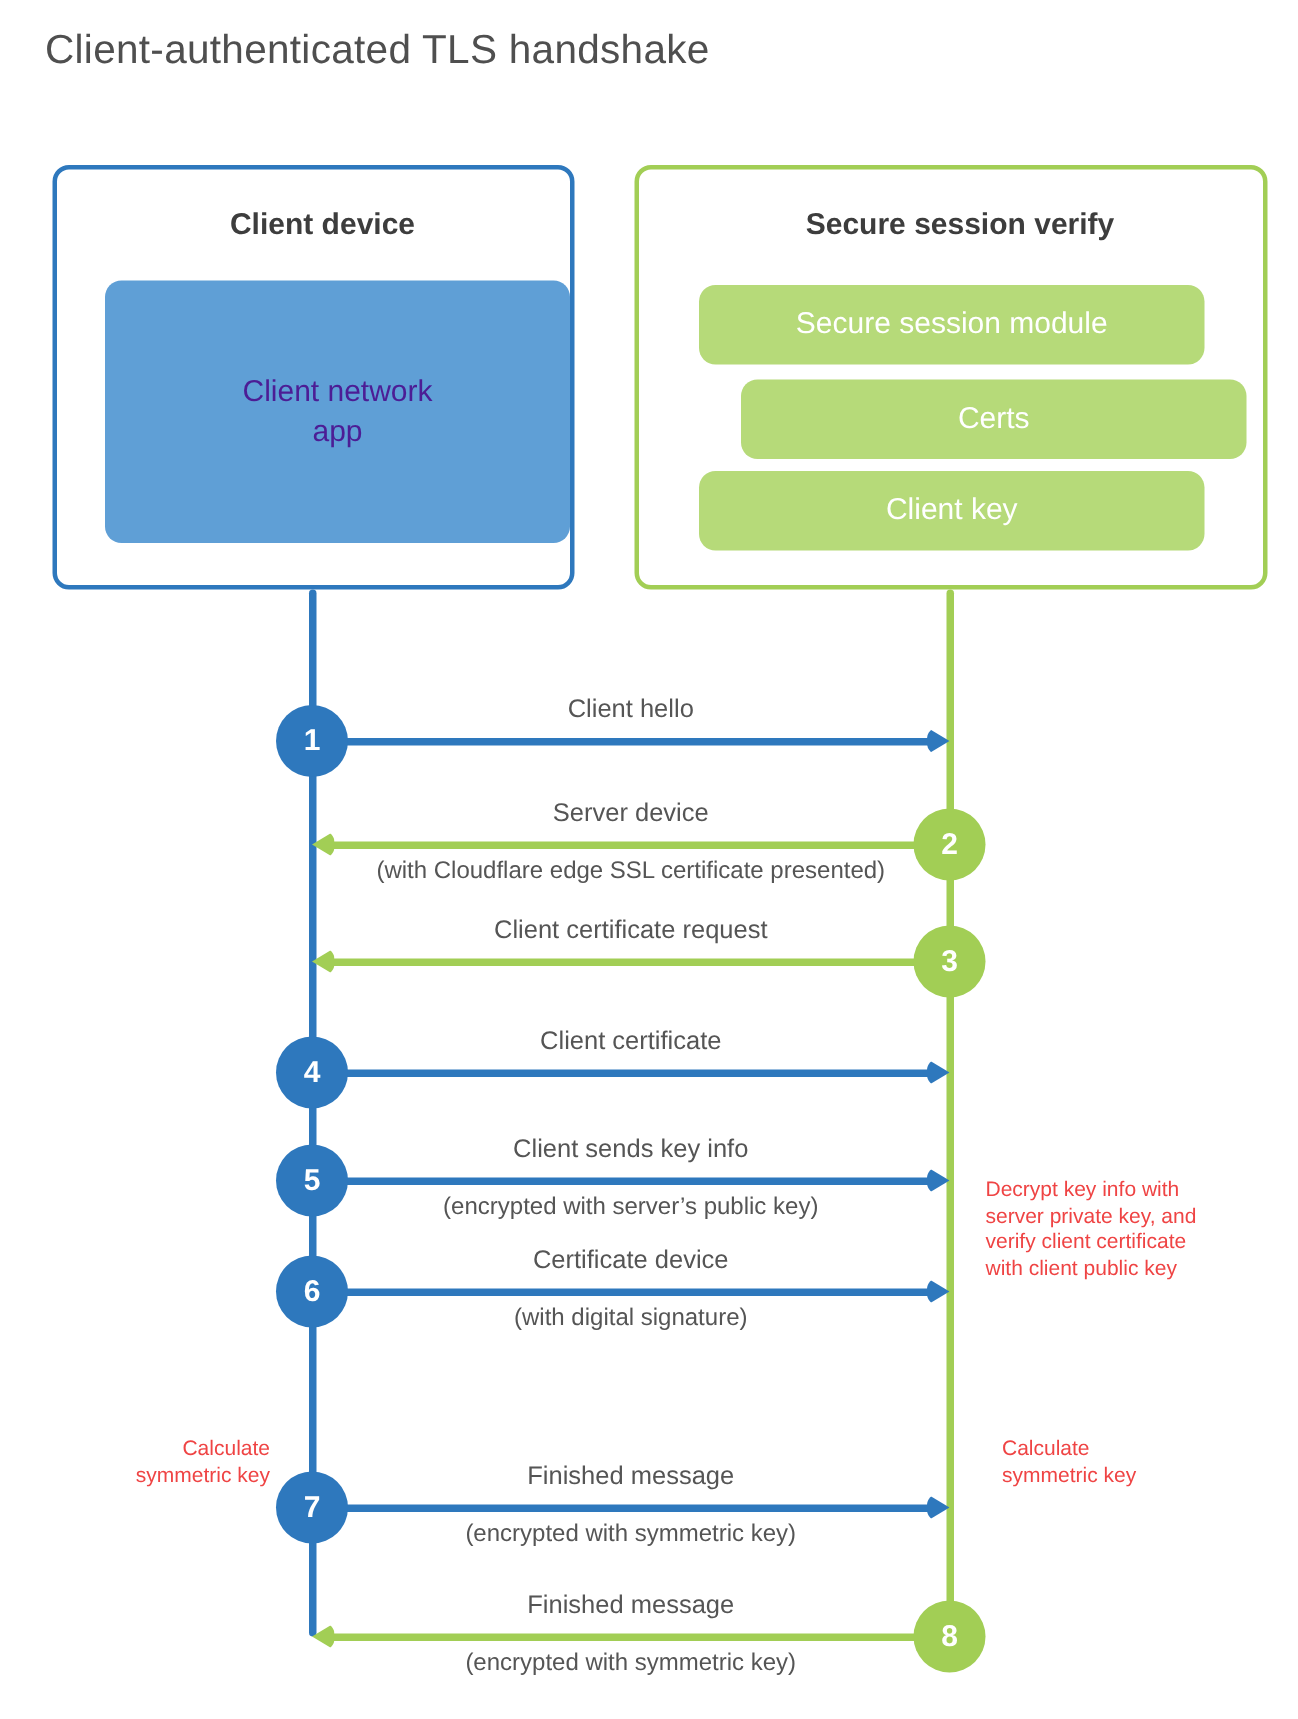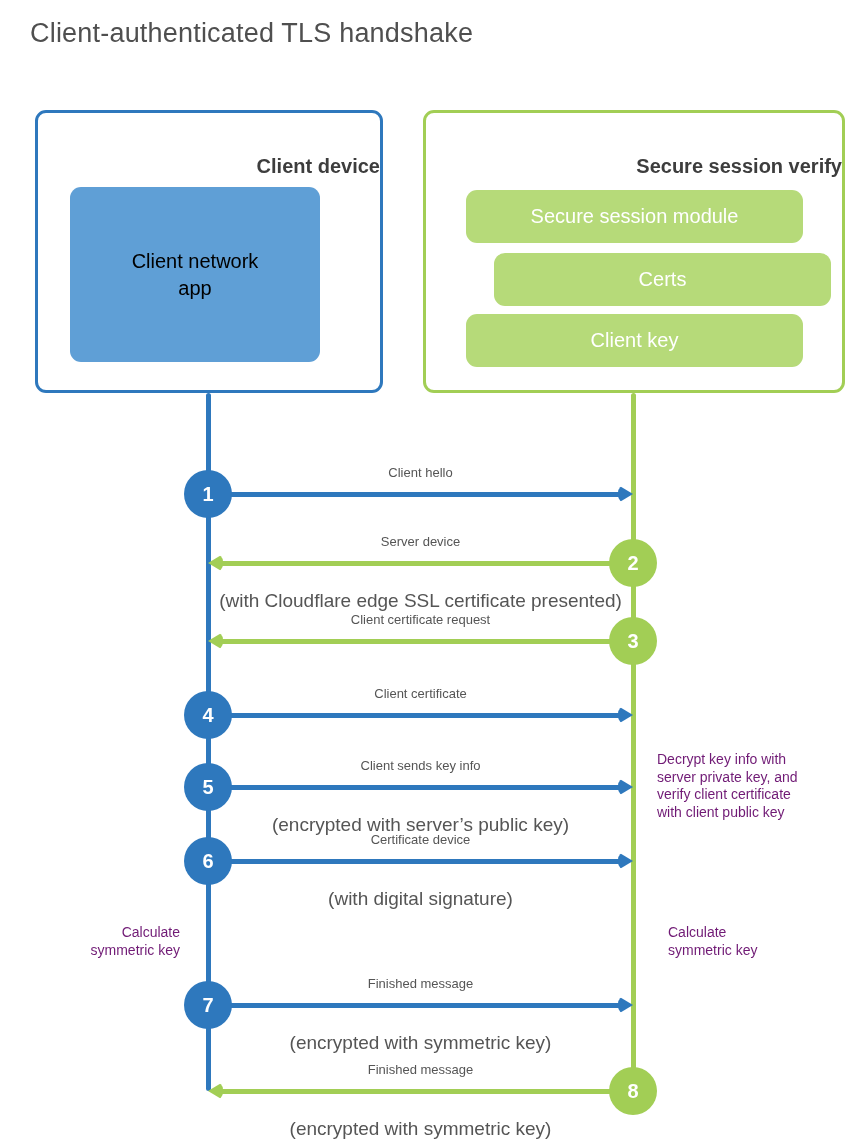--- a/index.html
+++ b/index.html
@@ -21,27 +21,27 @@
   .page-title{
     position:absolute;left:30px;top:18px;
     font-size:27px;font-weight:300;color:#4f4f4f;letter-spacing:.2px;
   }
 
   
   .box{position:absolute;top:110px;height:283px;background:#fff;}
   .client-box{left:35px;width:348px;border:3px solid var(--blue,#2e78bd);}
   .server-box{left:423px;width:422px;border:3px solid var(--green,#a2ce55);}
   .box-title{
-    margin-top:42px;text-align:right;
+    margin-top:26px;text-align:center;
     font-size:20px;font-weight:bold;color:var(--text-dark,#3d3d3d);padding-left:12px;
   }
   .app-rect{
-    position:absolute;left:32px;top:74px;width:250px;height:175px;
+    position:absolute;left:32px;top:74px;width:310px;height:175px;
     background:var(--light-blue,#5f9fd6);
-    color:#000000;font-size:20px;
+    color:#4c1d95;font-size:20px;
     display:flex;align-items:center;justify-content:center;
     text-align:center;white-space:pre-line;line-height:1.35;
   }
   .module-bar{
     position:absolute;left:40px;width:337px;height:53px;
     background:var(--light-green,#b6da79);
     color:#fff;font-size:20px;
     display:flex;align-items:center;justify-content:center;text-align:center;
   }
   .module-bar.m0{top:77px;}
@@ -76,31 +76,31 @@
   .step.ltr .shaft{left:2px;right:11px;background:var(--blue,#2e78bd);}
   .step.rtl .shaft{left:11px;right:2px;background:var(--green,#a2ce55);}
 
   .head{position:absolute;top:-9px;width:0;height:0;z-index:2;
         border-top:9px solid transparent;border-bottom:9px solid transparent;}
   .step.ltr .head{right:0;border-left:15px solid var(--blue,#2e78bd);}
   .step.rtl .head{left:0;border-right:15px solid var(--green,#a2ce55);}
 
   .step-label{
     position:absolute;left:0;width:100%;top:-32px;height:21px;line-height:21px;
-    text-align:center;font-size:13px;color:var(--text-gray,#555);
+    text-align:center;font-size:17px;color:var(--text-gray,#555);
   }
   .step-sub{
     position:absolute;left:0;width:100%;top:9px;height:17px;line-height:17px;
-    text-align:center;font-size:19px;color:var(--text-gray,#555);margin-top:20px;
+    text-align:center;font-size:16px;color:var(--text-gray,#555);
   }
 
   
   .note{
     position:absolute;font-size:14px;line-height:17.5px;
-    color:#701a75;white-space:pre-line;
+    color:#ef4444;white-space:pre-line;margin-top:33px;
   }
   .note-calc-client{left:38px;top:924px;width:142px;text-align:right;}
   .note-calc-server{left:668px;top:924px;width:160px;text-align:left;}
   .note-decrypt{left:657px;top:751px;width:206px;text-align:left;}
 </style>
 </head>
 <body>
 
 <div class="canvas">
 

